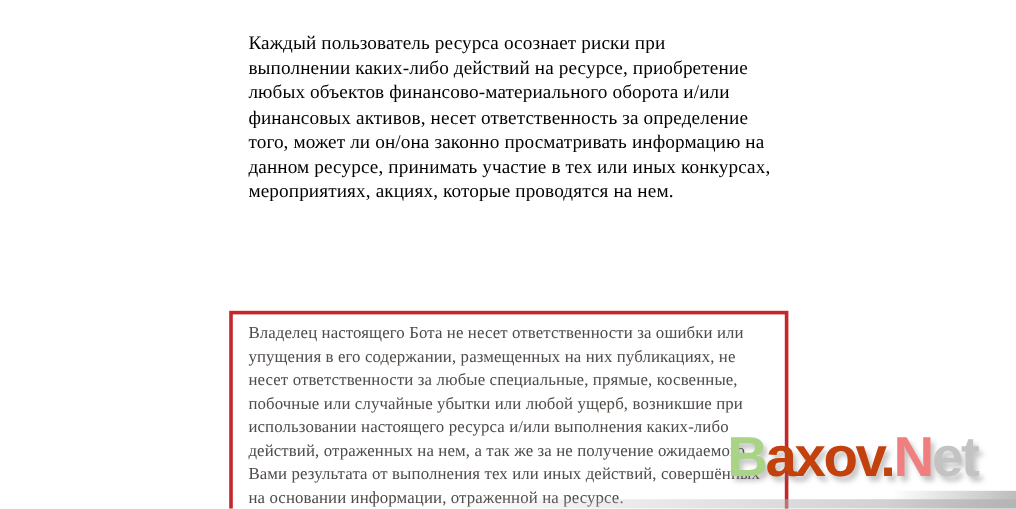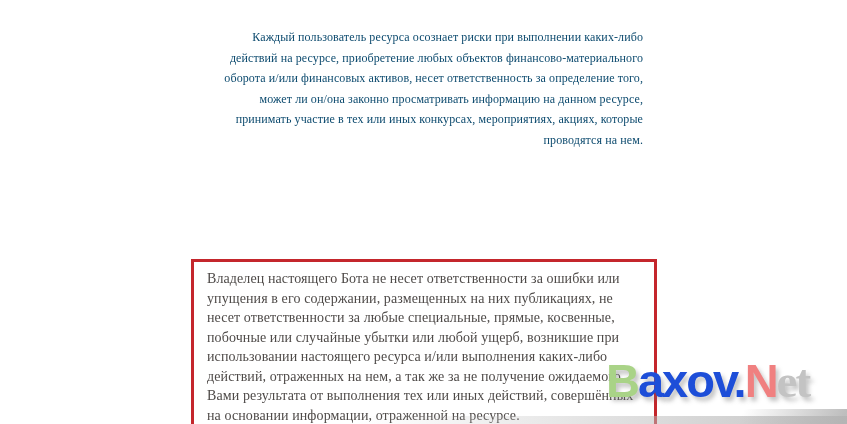--- a/index.html
+++ b/index.html
@@ -13,25 +13,25 @@
     height: 424px;
     background: #ffffff;
     overflow: hidden;
     font-family: "Liberation Serif", "DejaVu Serif", serif;
   }
   .para {
     position: absolute;
     left: 207px;
     width: 436px;
     margin: 0;
-    font-size: 12px;
+    font-size: 16px;
     line-height: 20.5px;
-    color: #0c4a6e;
+    color: #000000;
     letter-spacing: 0.1px;
-    text-align: right;
+    text-align: left;
   }
   #para-1 { top: 27px; }
   #para-2 { top: 170px; }
   #highlight-box {
     position: absolute;
     left: 191px;
     top: 259px;
     width: 466px;
     box-sizing: border-box;
     border: 3px solid #c4262c;
@@ -82,19 +82,19 @@
 <div id="screen">
 
   <p class="para" id="para-1">Каждый пользователь ресурса осознает риски при выполнении каких-либо действий на ресурсе, приобретение любых объектов финансово-материального оборота и/или финансовых активов, несет ответственность за определение того, может ли он/она законно просматривать информацию на данном ресурсе, принимать участие в тех или иных конкурсах, мероприятиях, акциях, которые проводятся на нем.</p>
 
 
   <div id="highlight-box" style="border-color: rgb(196, 38, 44);">
     <p class="para-inner">Владелец настоящего Бота не несет ответственности за ошибки или упущения в его содержании, размещенных на них публикациях, не несет ответственности за любые специальные, прямые, косвенные, побочные или случайные убытки или любой ущерб, возникшие при использовании настоящего ресурса и/или выполнения каких-либо действий, отраженных на нем, а так же за не получение ожидаемого Вами результата от выполнения тех или иных действий, совершённых на основании информации, отраженной на ресурсе.</p>
   </div>
 
   <div id="watermark">
-    <span style="color: rgb(169, 211, 135);">B</span><span style="color: #1d4ed8;">axov.</span><span style="color: rgb(240, 128, 128);">N</span><span style="color: rgb(195, 195, 195); font-family: Liberation Serif, serif;">et</span>
+    <span style="color: rgb(169, 211, 135);">B</span><span style="color: #c2410c;">axov.</span><span style="color: rgb(240, 128, 128);">N</span><span style="color: rgb(195, 195, 195);">et</span>
   </div>
 
   <div class="bottom-fade"></div>
   <div class="corner-fade"></div>
 
 </div>
 
 </body></html>

